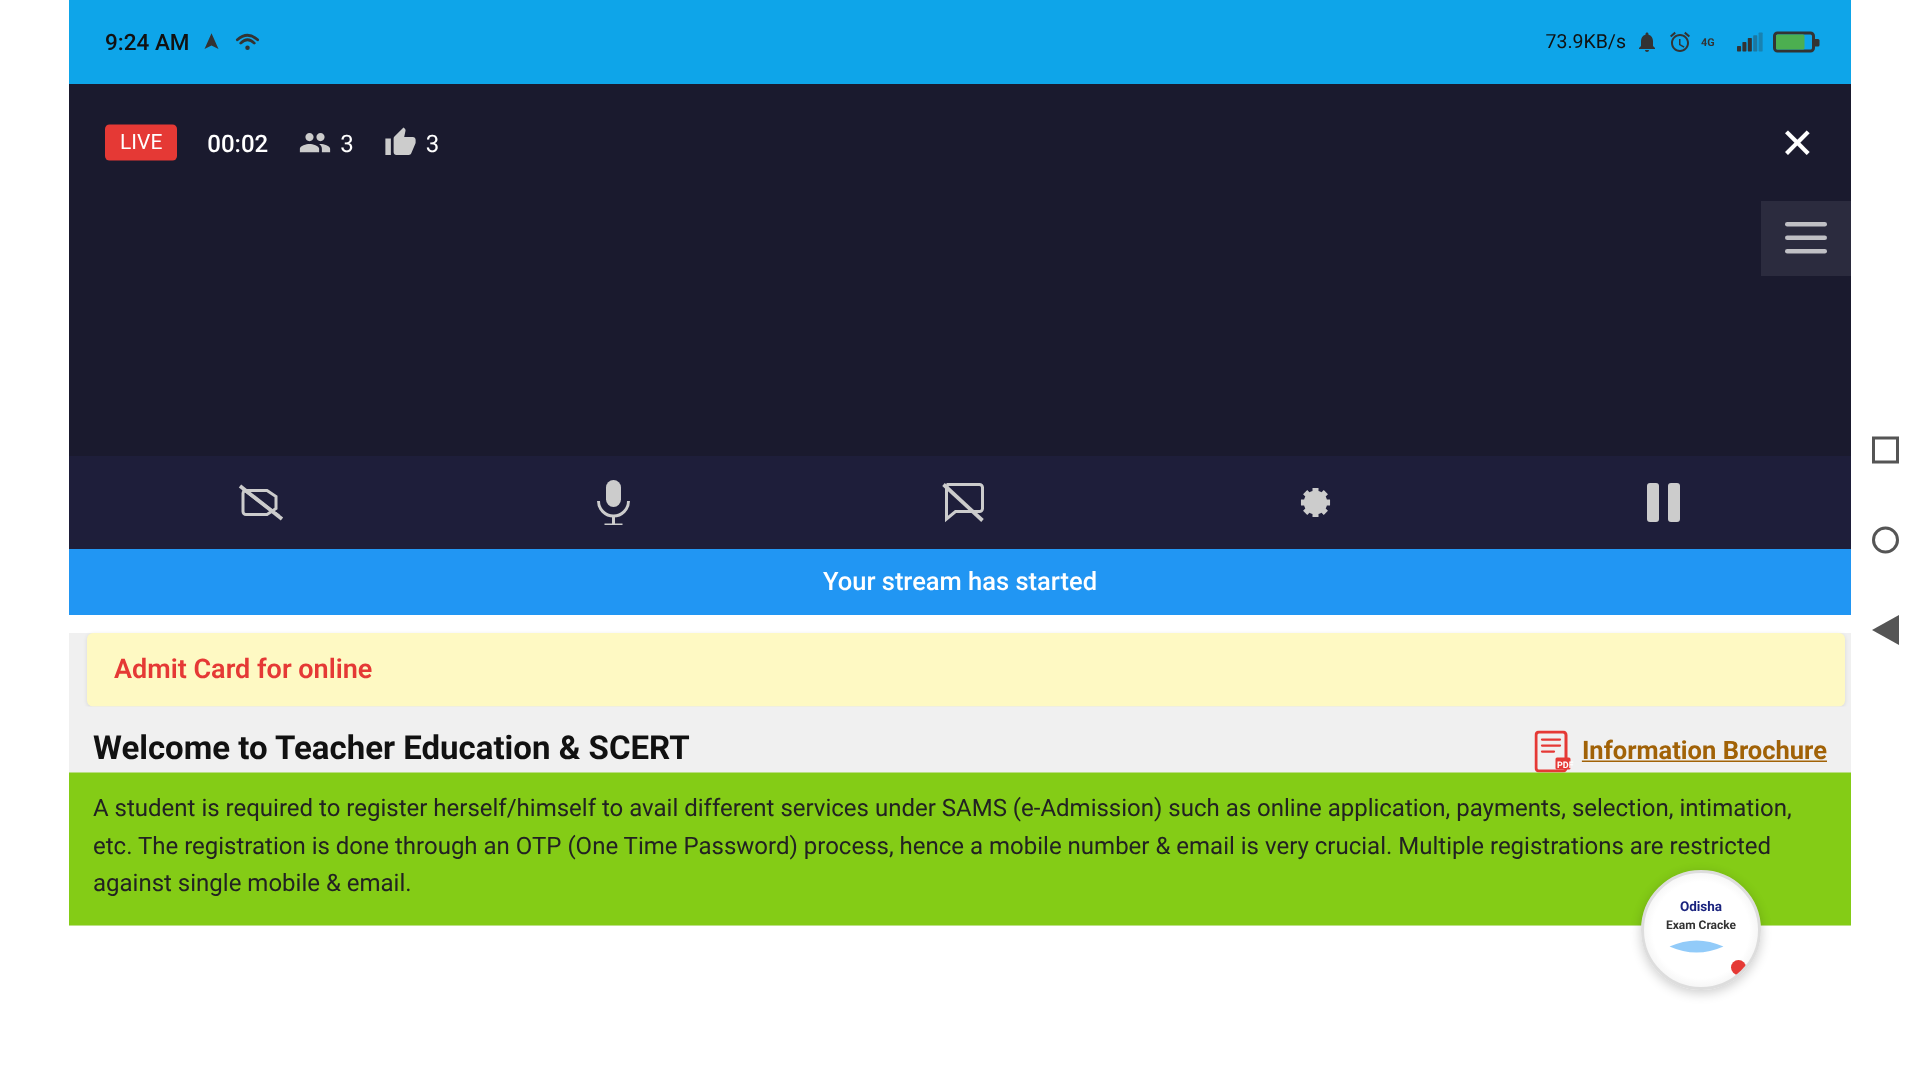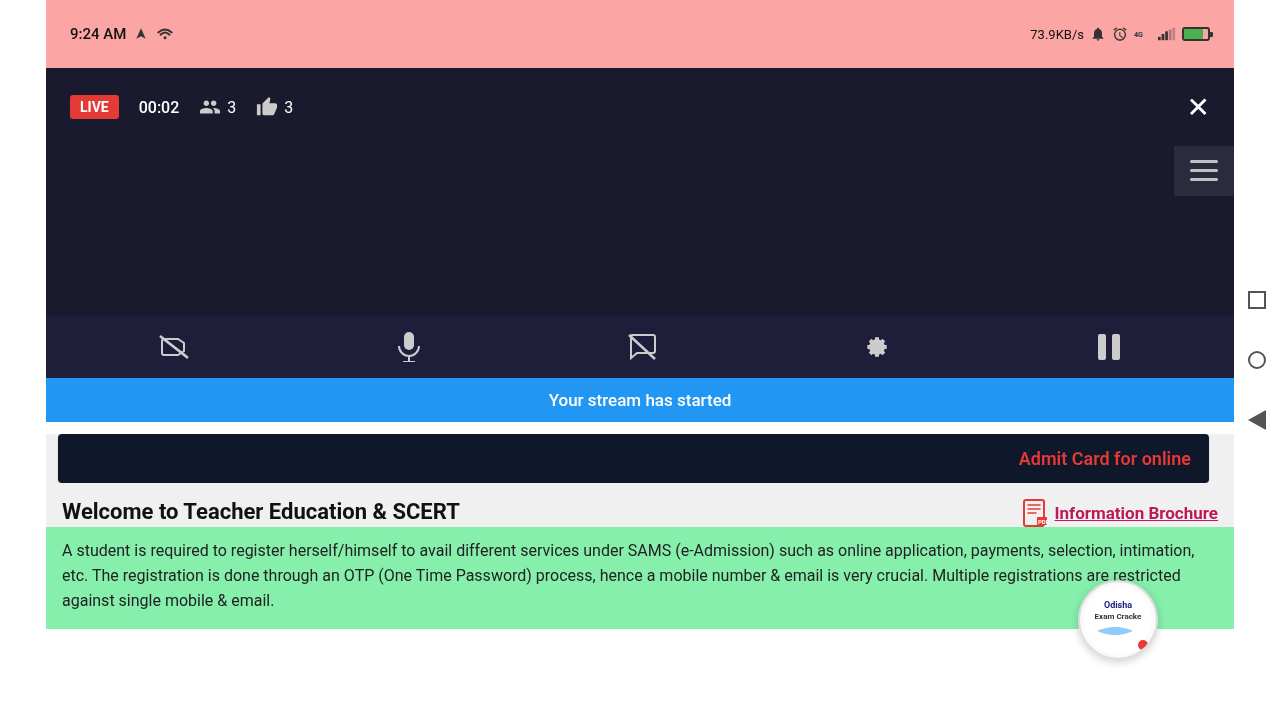--- a/index.html
+++ b/index.html
@@ -16,22 +16,22 @@
     .phone-frame {
       position: absolute;
       top: 0; left: 46px;
       width: 1188px;
       height: 720px;
       background: #fff;
     }
 
     
     .status-bar {
-      background: #fca5a5;
-      height: 68px;
+      background: #0ea5e9;
+      height: 56px;
       display: flex;
       align-items: center;
       justify-content: space-between;
       padding: 0 24px;
     }
     .status-left {
       display: flex;
       align-items: center;
       gap: 8px;
       font-size: 15px;
@@ -81,21 +81,21 @@
     }
     .live-left {
       display: flex;
       align-items: center;
       gap: 20px;
     }
     .live-badge {
       background: #e53935;
       color: #fff;
       font-size: 14px;
-      font-weight: bold;
+      font-weight: normal;
       padding: 4px 10px;
       border-radius: 3px;
     }
     .live-timer {
       color: #fff;
       font-size: 16px;
       font-weight: 500;
       text-align: center;
     }
     .viewer-info {
@@ -175,27 +175,26 @@
 
     
     .content-area {
       background: #f0f0f0;
       padding: 0;
       flex: 1;
     }
 
     
     .admit-card-bar {
-      background: #0f172a;
-      margin: 12px 25px 0 12px;
+      background: #fef9c3;
+      margin: 12px 4px 0 12px;
       padding: 14px 18px;
       border-radius: 4px;
       display: flex;
       align-items: center;
-      justify-content: flex-end;
       box-shadow: 0 1px 3px rgba(0,0,0,0.1);
     }
     .admit-card-text {
       color: #e53935;
       font-size: 18px;
       font-weight: 600;
     }
 
     
     .welcome-section {
@@ -208,41 +207,41 @@
     .welcome-title {
       font-size: 22px;
       font-weight: bold;
       color: #111;
     }
     .info-brochure-link {
       display: flex;
       align-items: center;
       gap: 6px;
       text-decoration: underline;
-      color: #be185d;
+      color: #a16207;
       font-size: 17px;
       font-weight: 700;
       cursor: pointer;
       white-space: nowrap;
     }
 
     
     .description-text {
-      background: #86efac;
+      background: #84cc16;
       padding: 12px 16px 16px 16px;
       font-size: 16px;
       color: #222;
       line-height: 1.55;
     }
 
     
     .watermark {
       position: absolute;
       bottom: 60px;
-      right: 76px;
+      right: 60px;
       width: 80px;
       height: 80px;
       border-radius: 50%;
       background: radial-gradient(circle, #fff 60%, #e0e0e0 100%);
       display: flex;
       align-items: center;
       justify-content: center;
       overflow: hidden;
       border: 2px solid #ddd;
       box-shadow: 0 2px 8px rgba(0,0,0,0.2);

